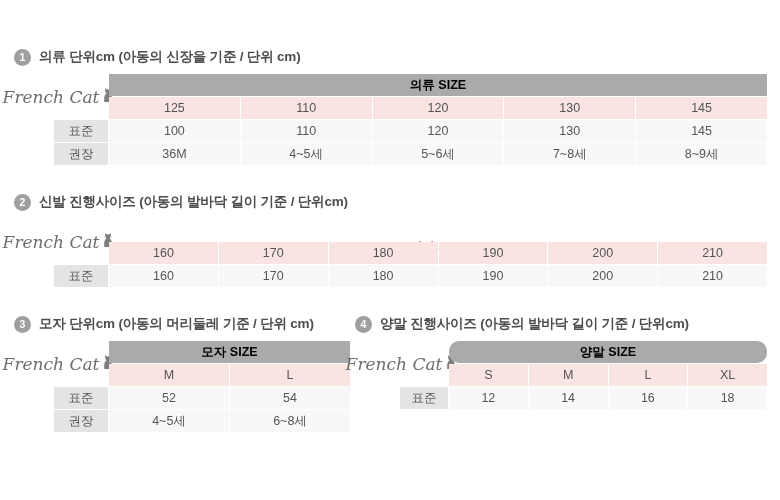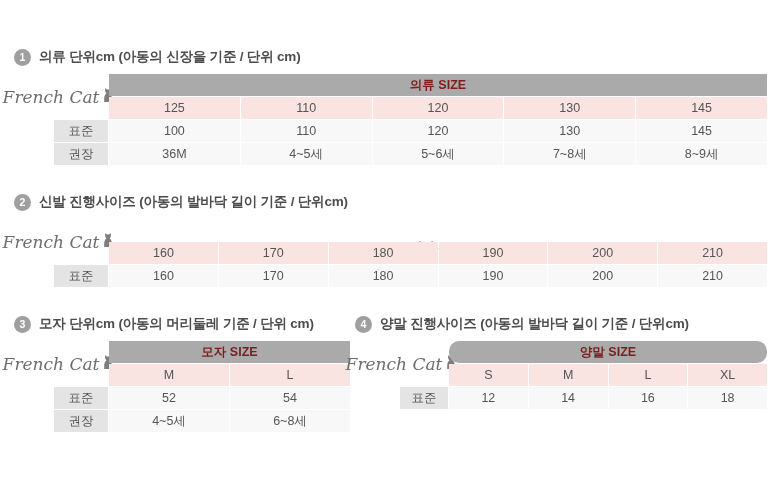--- a/index.html
+++ b/index.html
@@ -38,21 +38,21 @@
   .logo-cell {
     grid-column:1; grid-row:1 / span 2; background:#ffffff;
     flex-direction:row; gap:3px;
   }
   .logo-text {
     font-family:"DejaVu Serif", serif; font-style:italic; font-size:17px;
     color:#6e6e6e; white-space:nowrap;
   }
   .cat { flex:0 0 auto; margin-top:-4px; }
   .head {
-    grid-row:1; background:#aaaaaa; color:#7f1d1d; font-weight:bold;
+    grid-row:1; background:#aaaaaa; color:#000000; font-weight:bold;
     font-size:12.5px;
   }
   .pink { background:#f9e4e1; }
   .rowlabel { background:#e4e4e4;margin-left:44px; }
   .data { background:#f8f8f8; }
 </style>
 </head>
 <body>
 
 <section class="sec" id="sec0">

